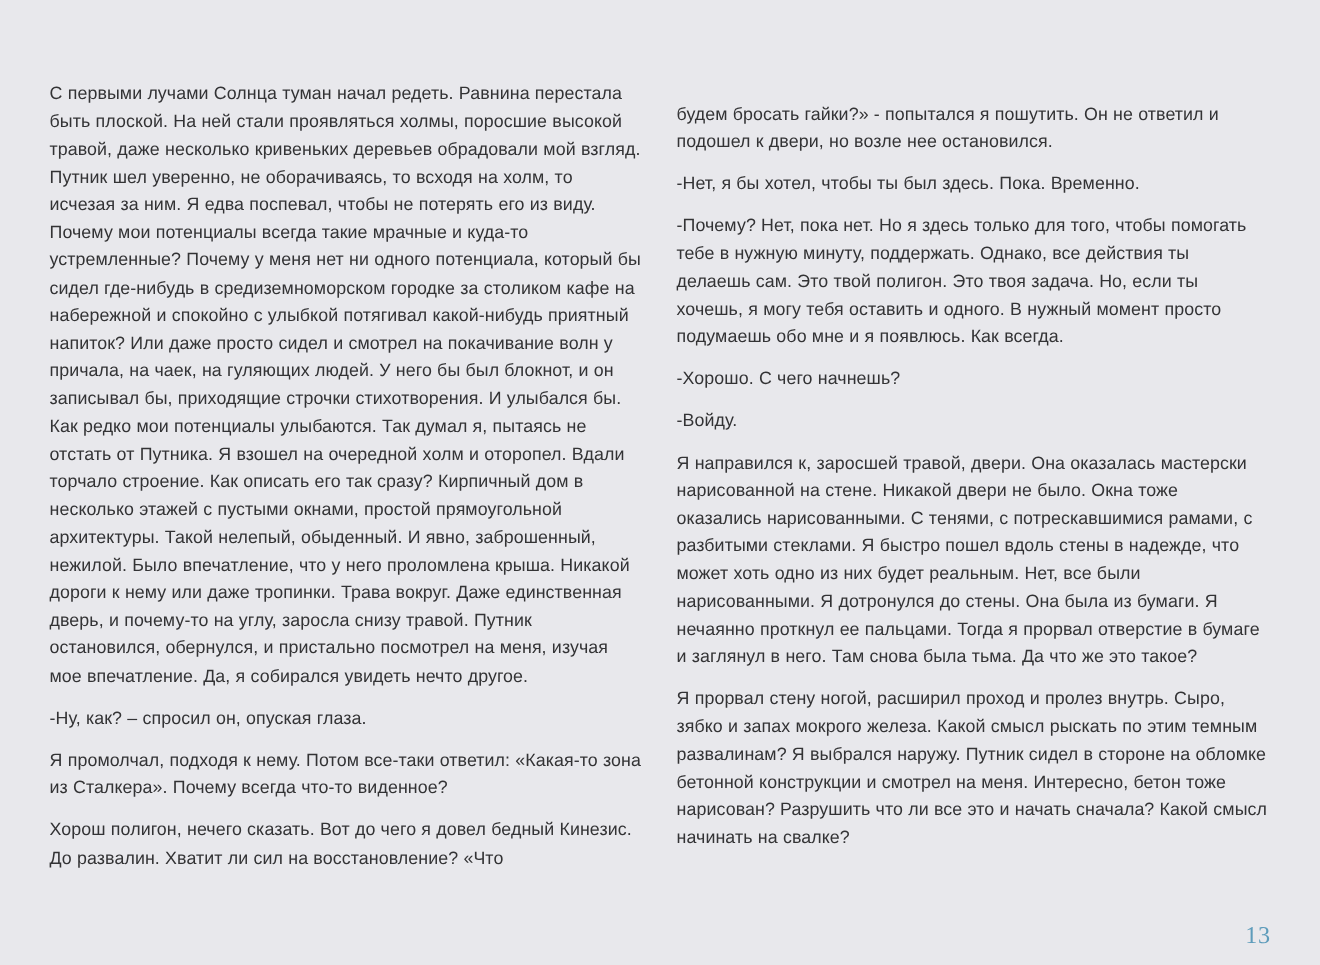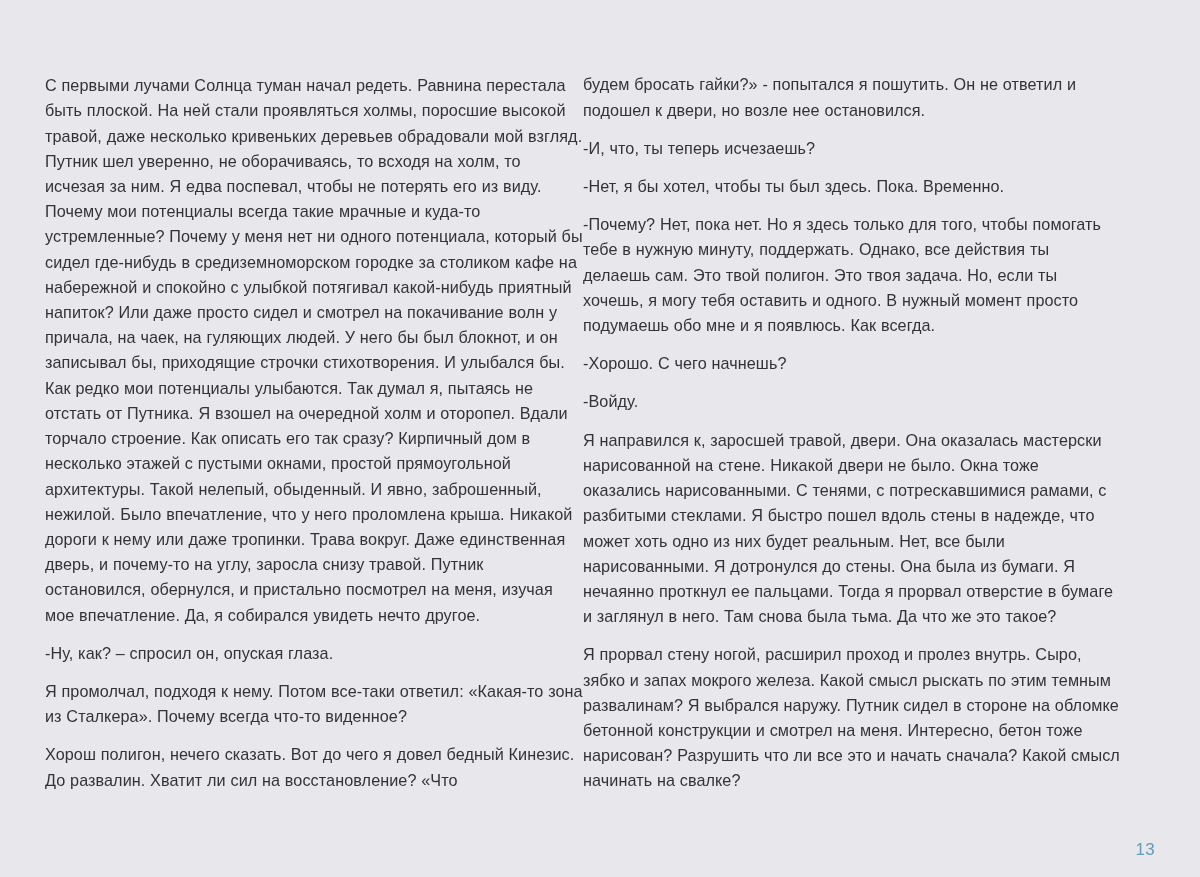--- a/index.html
+++ b/index.html
@@ -30,63 +30,63 @@
     flex-direction: row;
     align-items: center;
   }
   .col {
     width: 538px;
     flex: 0 0 538px;
   }
   .col-right {
     width: 538px;
     flex: 0 0 538px;
+    margin-left: 32px;
   }
   p.para {
     margin: 0 0 13px 0;
     padding: 0;
     font-size: 16.2px;
     line-height: 25.2px;
     color: #333335;
     text-align: left;
     letter-spacing: 0.005em;
     word-spacing: 0.01em;
     -webkit-font-smoothing: antialiased;
   }
   p.para:last-child {
     margin-bottom: 0;
   }
   .page-number {
     position: absolute;
     right: 45px;
     bottom: 17px;
-    font-size: 17px;
+    font-size: 22px;
     line-height: 20px;
     color: #5e9cbb;
-    font-family: Liberation Sans, sans-serif;
+    font-family: Liberation Serif, serif;
     letter-spacing: 0.02em;
   }
 </style>
 </head>
 <body>
 
 <div class="page">
 
   <div class="columns">
 
     <div class="col">
       <p class="para">С первыми лучами Солнца туман начал редеть. Равнина перестала быть плоской. На ней стали проявляться холмы, поросшие высокой травой, даже несколько кривеньких деревьев обрадовали мой взгляд. Путник шел уверенно, не оборачиваясь, то всходя на холм, то исчезая за ним. Я едва поспевал, чтобы не потерять его из виду. Почему мои потенциалы всегда такие мрачные и куда-то устремленные? Почему у меня нет ни одного потенциала, который бы сидел где-нибудь в средиземноморском городке за столиком кафе на набережной и спокойно с улыбкой потягивал какой-нибудь приятный напиток? Или даже просто сидел и смотрел на покачивание волн у причала, на чаек, на гуляющих людей. У него бы был блокнот, и он записывал бы, приходящие строчки стихотворения. И улыбался бы. Как редко мои потенциалы улыбаются. Так думал я, пытаясь не отстать от Путника. Я взошел на очередной холм и оторопел. Вдали торчало строение. Как описать его так сразу? Кирпичный дом в несколько этажей с пустыми окнами, простой прямоугольной архитектуры. Такой нелепый, обыденный. И явно, заброшенный, нежилой. Было впечатление, что у него проломлена крыша. Никакой дороги к нему или даже тропинки. Трава вокруг. Даже единственная дверь, и почему-то на углу, заросла снизу травой. Путник остановился, обернулся, и пристально посмотрел на меня, изучая мое впечатление. Да, я собирался увидеть нечто другое.</p>
       <p class="para">-Ну, как? – спросил он, опуская глаза.</p>
       <p class="para">Я промолчал, подходя к нему. Потом все-таки ответил: «Какая-то зона из Сталкера». Почему всегда что-то виденное?</p>
       <p class="para">Хорош полигон, нечего сказать. Вот до чего я довел бедный Кинезис. До развалин. Хватит ли сил на восстановление? «Что</p>
     </div>
 
     <div class="col-right">
       <p class="para">будем бросать гайки?» - попытался я пошутить. Он не ответил и подошел к двери, но возле нее остановился.</p>
-      <p class="para">-И, что, ты теперь исчезаешь?</p>
       <p class="para">-Нет, я бы хотел, чтобы ты был здесь. Пока. Временно.</p>
       <p class="para">-Почему? Нет, пока нет. Но я здесь только для того, чтобы помогать тебе в нужную минуту, поддержать. Однако, все действия ты делаешь сам. Это твой полигон. Это твоя задача. Но, если ты хочешь, я могу тебя оставить и одного. В нужный момент просто подумаешь обо мне и я появлюсь. Как всегда.</p>
       <p class="para">-Хорошо. С чего начнешь?</p>
       <p class="para">-Войду.</p>
       <p class="para">Я направился к, заросшей травой, двери. Она оказалась мастерски нарисованной на стене. Никакой двери не было. Окна тоже оказались нарисованными. С тенями, с потрескавшимися рамами, с разбитыми стеклами. Я быстро пошел вдоль стены в надежде, что может хоть одно из них будет реальным. Нет, все были нарисованными. Я дотронулся до стены. Она была из бумаги. Я нечаянно проткнул ее пальцами. Тогда я прорвал отверстие в бумаге и заглянул в него. Там снова была тьма. Да что же это такое?</p>
       <p class="para">Я прорвал стену ногой, расширил проход и пролез внутрь. Сыро, зябко и запах мокрого железа. Какой смысл рыскать по этим темным развалинам? Я выбрался наружу. Путник сидел в стороне на обломке бетонной конструкции и смотрел на меня. Интересно, бетон тоже нарисован? Разрушить что ли все это и начать сначала? Какой смысл начинать на свалке?</p>
     </div>
 
   </div>
 

